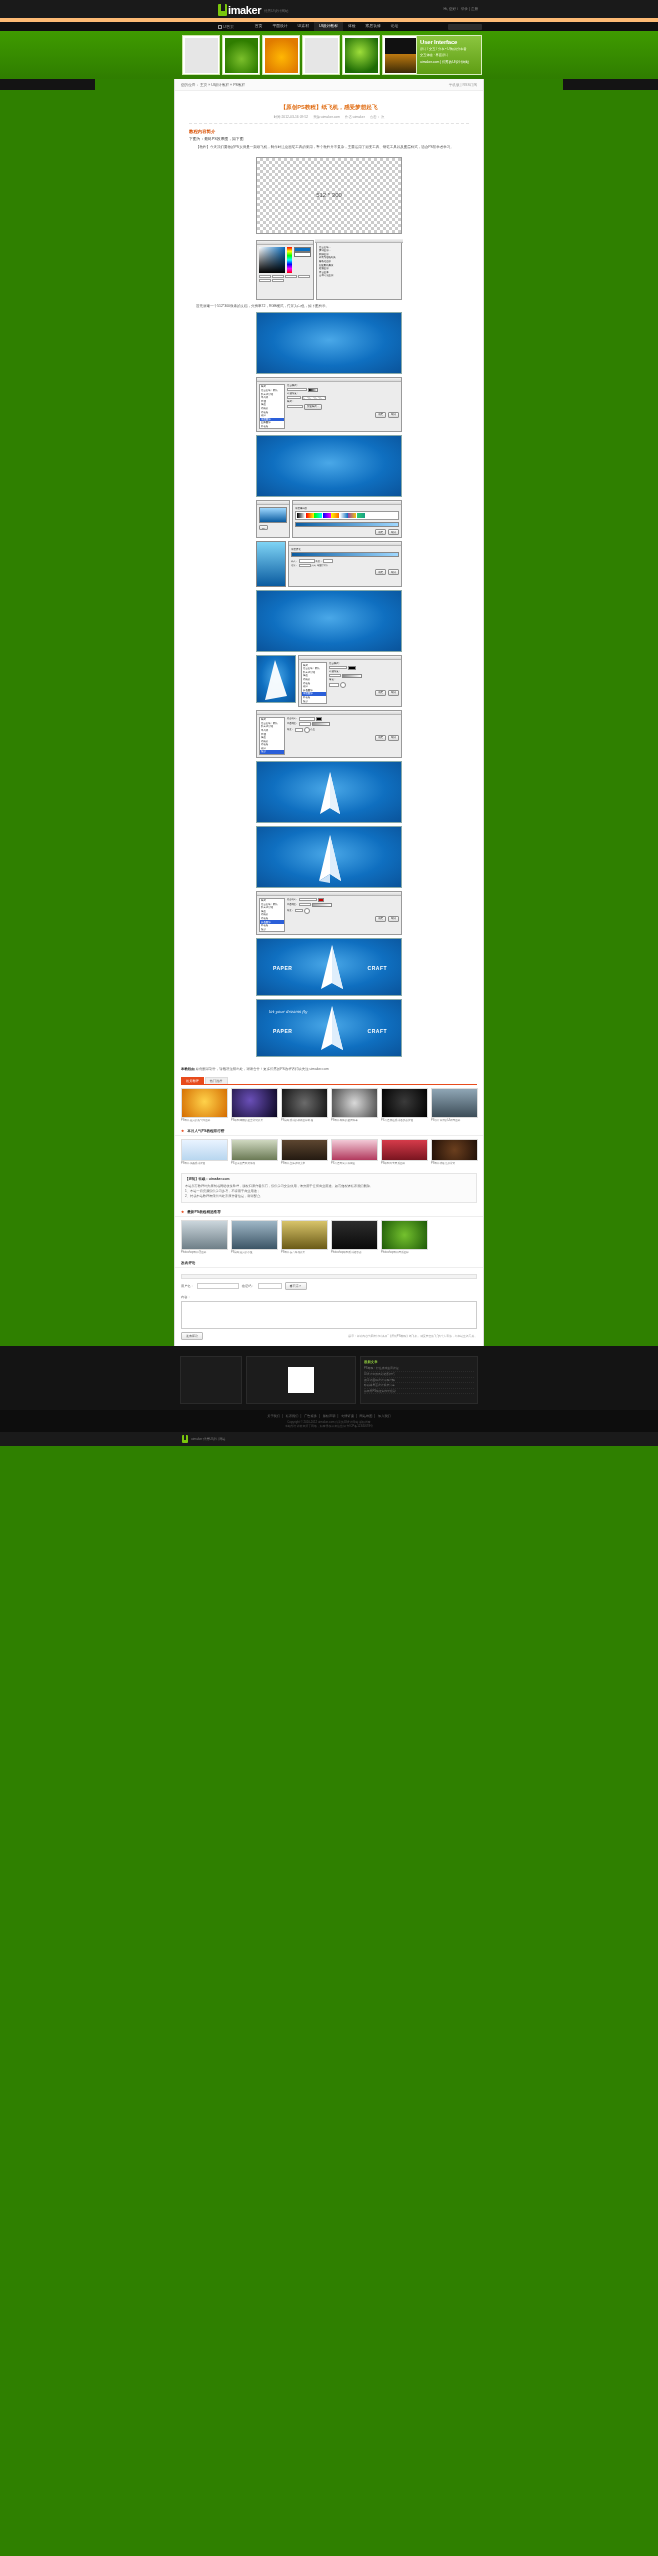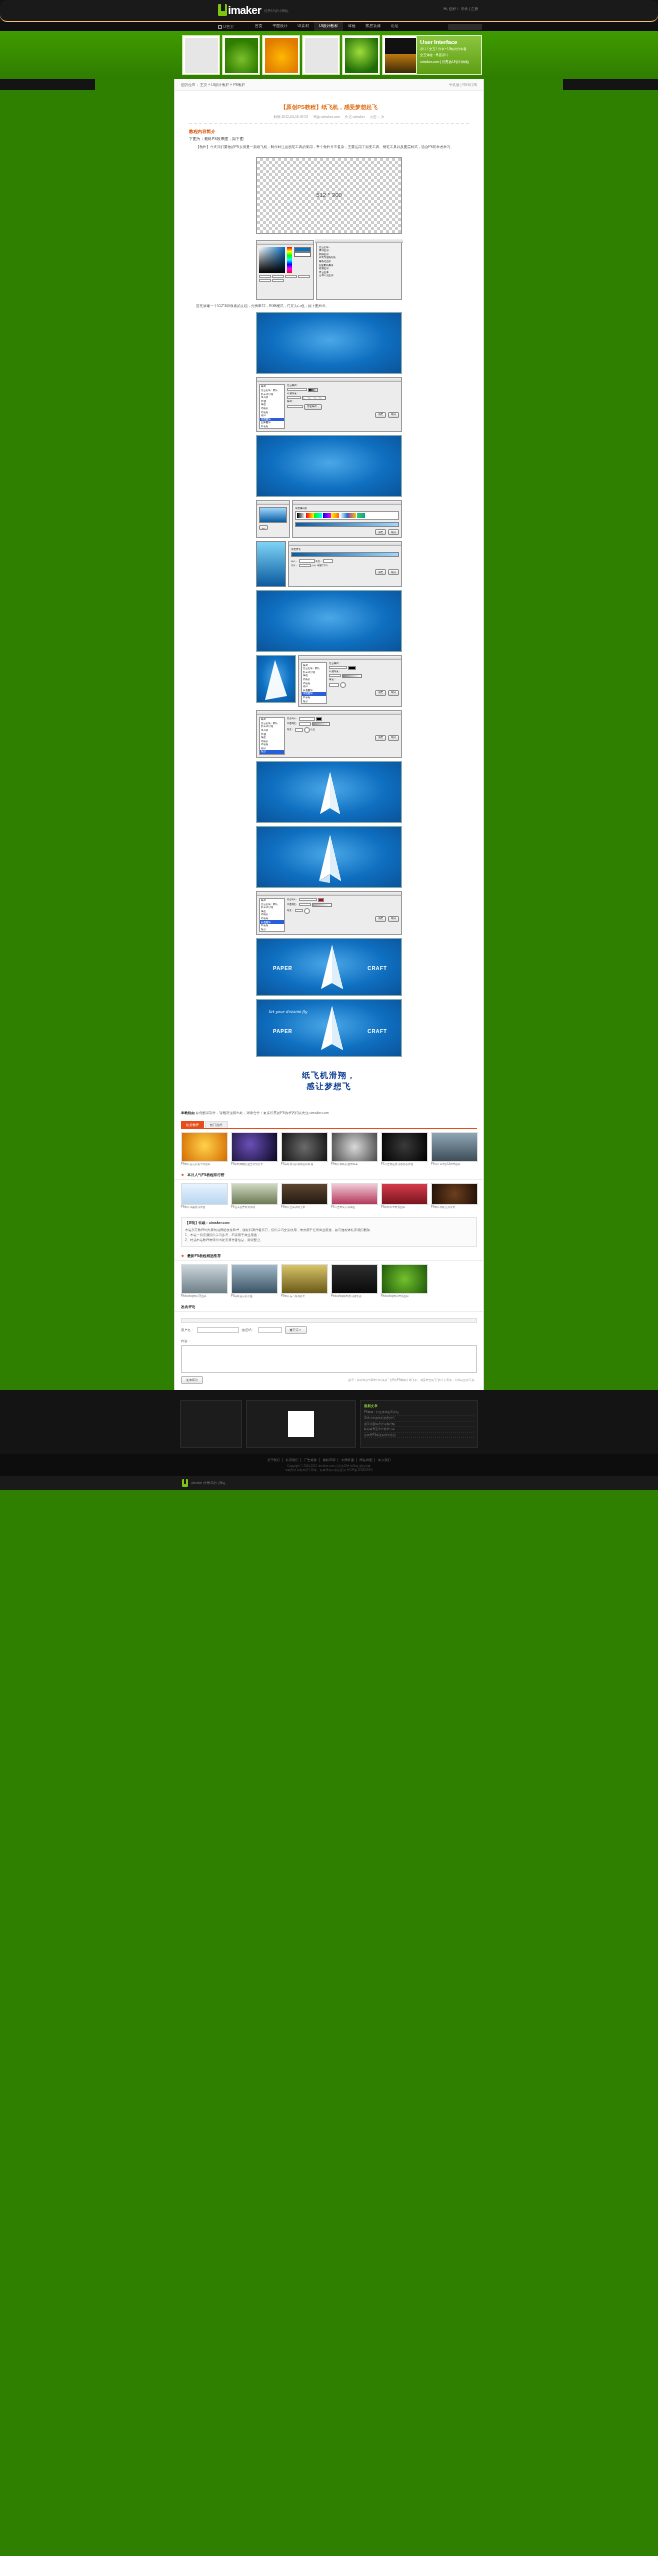--- a/index.html
+++ b/index.html
@@ -15,21 +15,21 @@
 
   
   .rail-left, .rail-right {
     position:absolute; top:0; width:95px; background:#141414;
   }
   .rail-left { left:0; }
   .rail-right { right:0; }
 
   
   .topbar { position:relative; height:22px; background:#1a1a1a;
-            border-bottom:1px solid #fdba74;border-radius:7px; }
+            border-bottom:4px solid #fdba74; }
   .topbar .inner { width:310px; margin:0 auto; position:relative; height:22px; }
   .logo { position:absolute; left:44px; top:4px; display:flex; align-items:flex-end; }
   .logo .u {
     width:9px; height:12px; background:#7ac70c; border-radius:1px;
     position:relative; margin-right:1px;
   }
   .logo .u:after{ content:""; position:absolute; left:2.5px; top:0; width:4px; height:7px; background:#1a1a1a;}
   .logo .word { color:#fff; font-size:11px; font-weight:bold; letter-spacing:-0.4px; line-height:11px;}
   .logo .sub { color:#6d6d6d; font-size:3.5px; margin-left:3px; line-height:9px;}
   .topbar .right { position:absolute; right:6px; top:7px; color:#8a8a8a; font-size:3.6px; }
@@ -559,24 +559,20 @@
       <div class="fig blue" style="width:146px;height:58px;margin:3px auto;position:relative;">
         <svg viewBox="0 0 146 58" width="146" height="58">
           <polygon points="75,6 64,50 75,44 86,50" fill="#fff"></polygon>
           <polygon points="75,6 75,44 86,50" fill="#dfeefb"></polygon>
         </svg>
         <span style="position:absolute;left:12px;top:9px;color:#eaf4ff;font-size:4px;font-family:'DejaVu Serif',serif;font-style:italic;">let your dreams fly</span>
         <span style="position:absolute;left:16px;top:28px;color:#fff;font-size:5px;font-weight:bold;letter-spacing:0.5px;">PAPER</span>
         <span style="position:absolute;right:14px;top:28px;color:#fff;font-size:5px;font-weight:bold;letter-spacing:0.5px;">CRAFT</span>
       </div>
 
-      <div class="big-quote">
-        <div>纸飞机滑翔，</div>
-        <div>感让梦想飞</div>
-      </div>
     </div>
 
     <div class="tagline">
       <b>本教程由</b>
       <span>原创翻译制作，转载请注明出处，谢谢合作！更多优秀的PS教程请持续关注 uimaker.com</span>
     </div>
 
     <div class="tabstrip">
       <span class="tab on">相关教程</span>
       <span class="tab">热门推荐</span>

